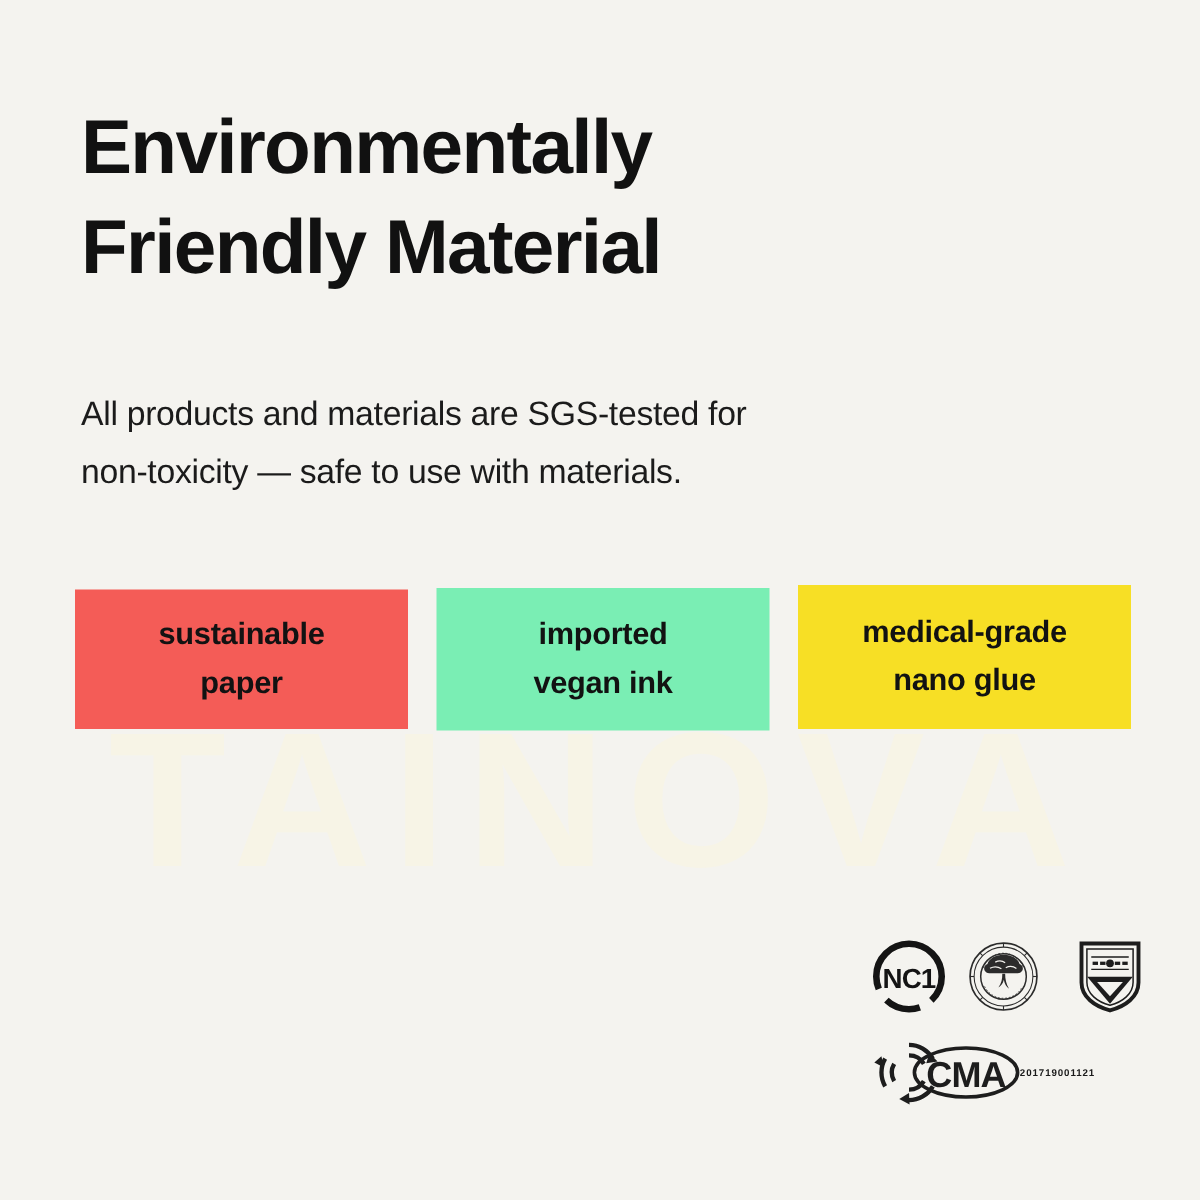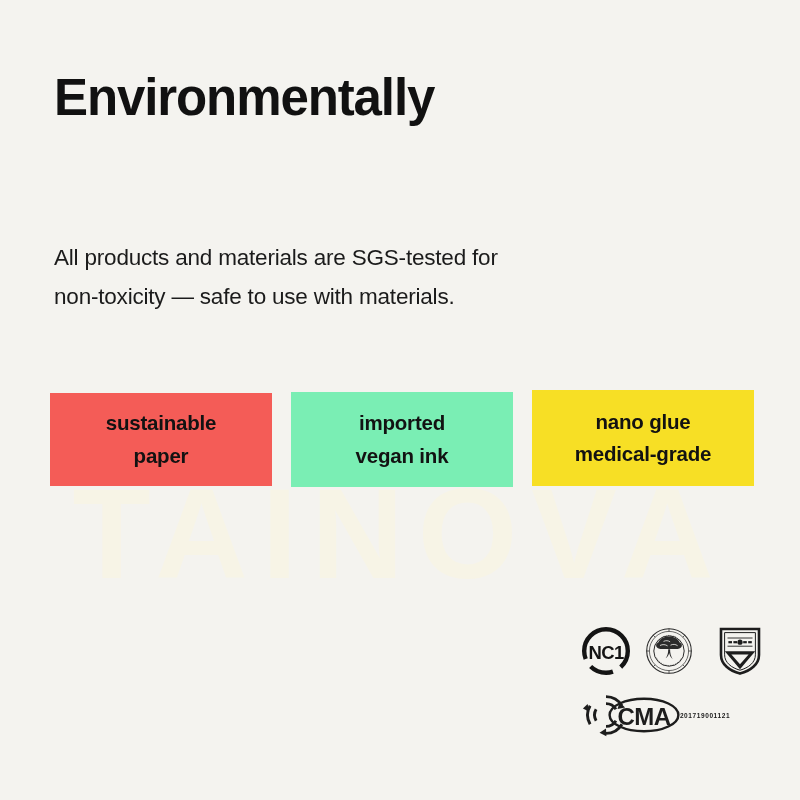--- a/index.html
+++ b/index.html
@@ -54,21 +54,21 @@
     letter-spacing: -1.1px;
     color: #111111;
     z-index: 2;
   }
   .headline .ln { display: block; }
 
   
   .subcopy {
     position: absolute;
     left: 54px;
-    top: 238px;
+    top: 256px;
     width: 600px;
     margin: 0;
     font-family: "Liberation Sans", sans-serif;
     font-weight: 400;
     font-size: 22.5px;
     line-height: 1.74;
     letter-spacing: -0.2px;
     color: #1b1b1b;
     z-index: 2;
   }
@@ -152,42 +152,43 @@
 </style>
 </head>
 <body style="background: rgb(244, 243, 239);">
 
 <div class="page">
 
   <div class="watermark" style="color: rgb(247, 244, 230);">TAINOVA</div>
 
   <h1 class="headline" style="color: rgb(17, 17, 17);">
     <span class="ln">Environmentally</span>
+    <span class="ln">Friendly Material</span>
   </h1>
 
   <p class="subcopy" style="color: rgb(27, 27, 27);">
     <span class="ln">All products and materials are SGS-tested for</span>
     <span class="ln">non-toxicity — safe to use with materials.</span>
   </p>
 
   <div class="chips">
 
     <div class="chip chip-2" id="chip-2" style="background: rgb(122, 238, 180); color: rgb(18, 18, 18);">
       <span class="cl">imported</span>
       <span class="cl">vegan ink</span>
     </div>
 
     <div class="chip chip-1" id="chip-1" style="background: rgb(244, 92, 87); color: rgb(18, 18, 18);">
       <span class="cl">sustainable</span>
       <span class="cl">paper</span>
     </div>
 
     <div class="chip chip-3" id="chip-3" style="background: rgb(247, 223, 37); color: rgb(18, 18, 18);">
+      <span class="cl">medical-grade</span>
       <span class="cl">nano glue</span>
-      <span class="cl">medical-grade</span>
     </div>
 
   </div>
 
   <div class="certs">
 
     <div class="cert">
       <svg width="50" height="50" viewBox="0 0 50 50">
         <path d="M25 3.2 A21.8 21.8 0 1 1 25 46.8 A21.8 21.8 0 1 1 25 3.2 Z" fill="none" stroke="#141414" stroke-width="4.4" stroke-dasharray="100 9 24 9" stroke-dashoffset="48"></path>
         <text x="25" y="32.5" text-anchor="middle" font-family="Liberation Sans, sans-serif" font-size="18.5" font-weight="700" fill="#141414" letter-spacing="-0.6">NC1</text>

